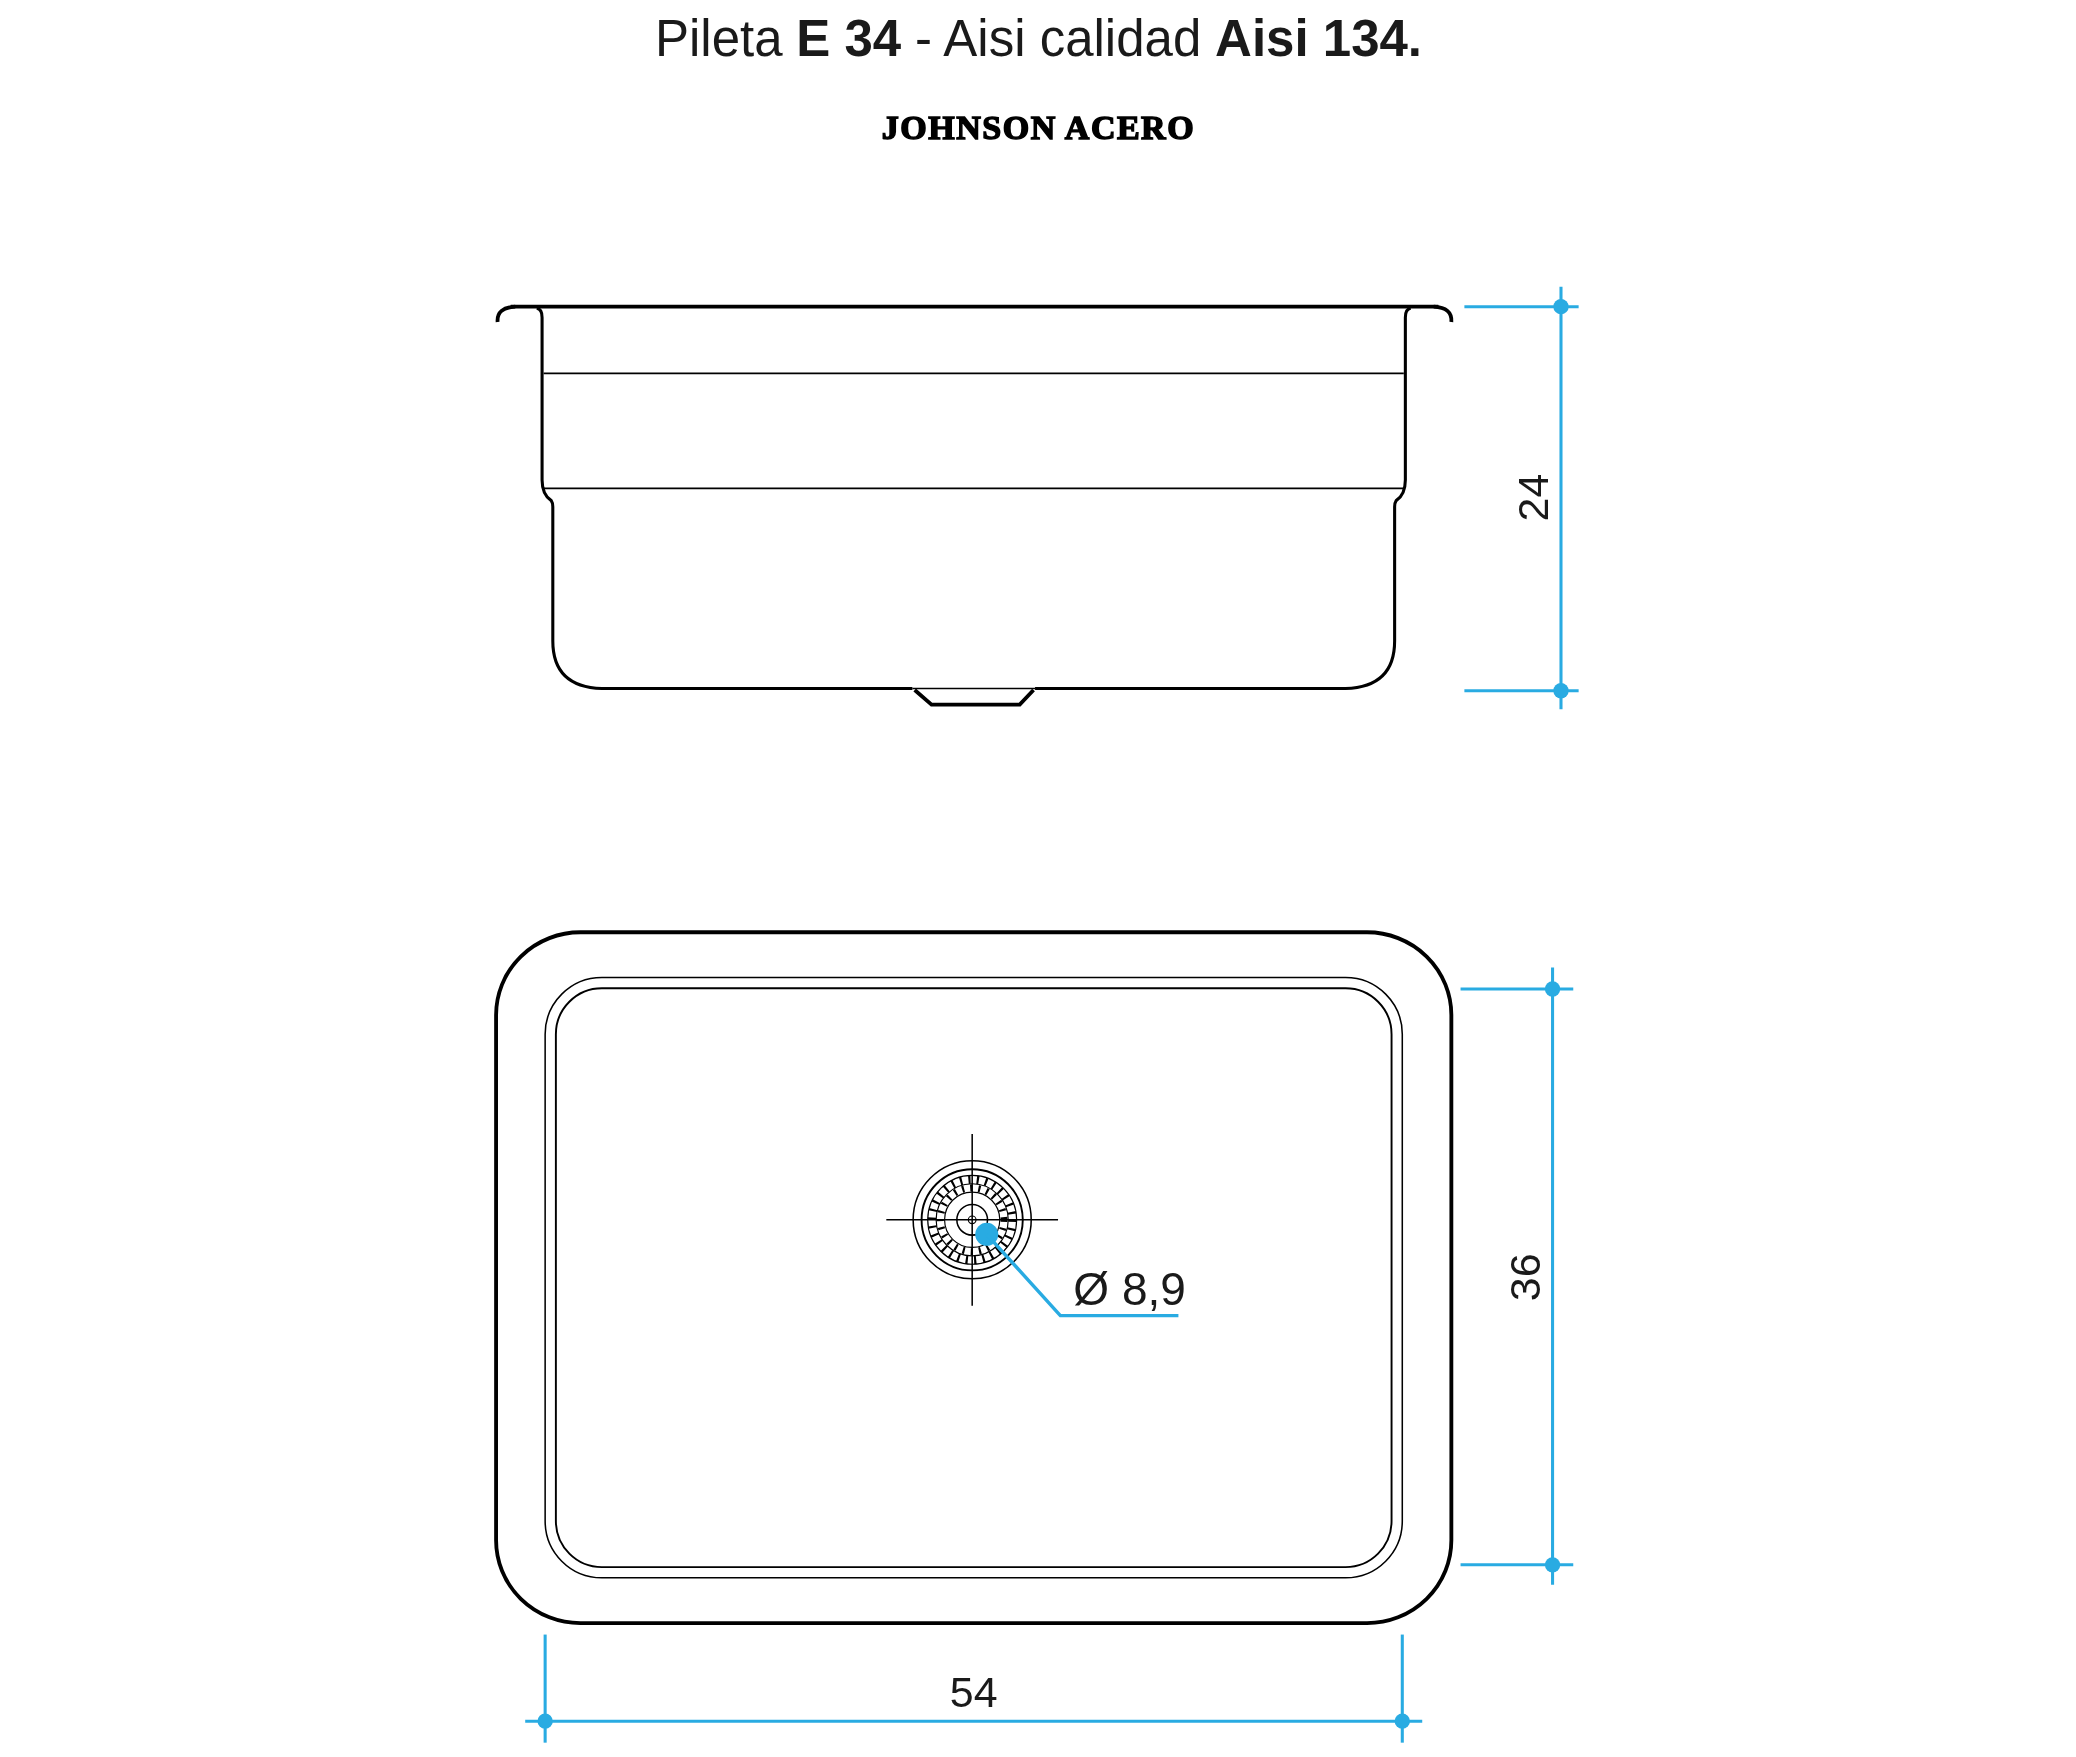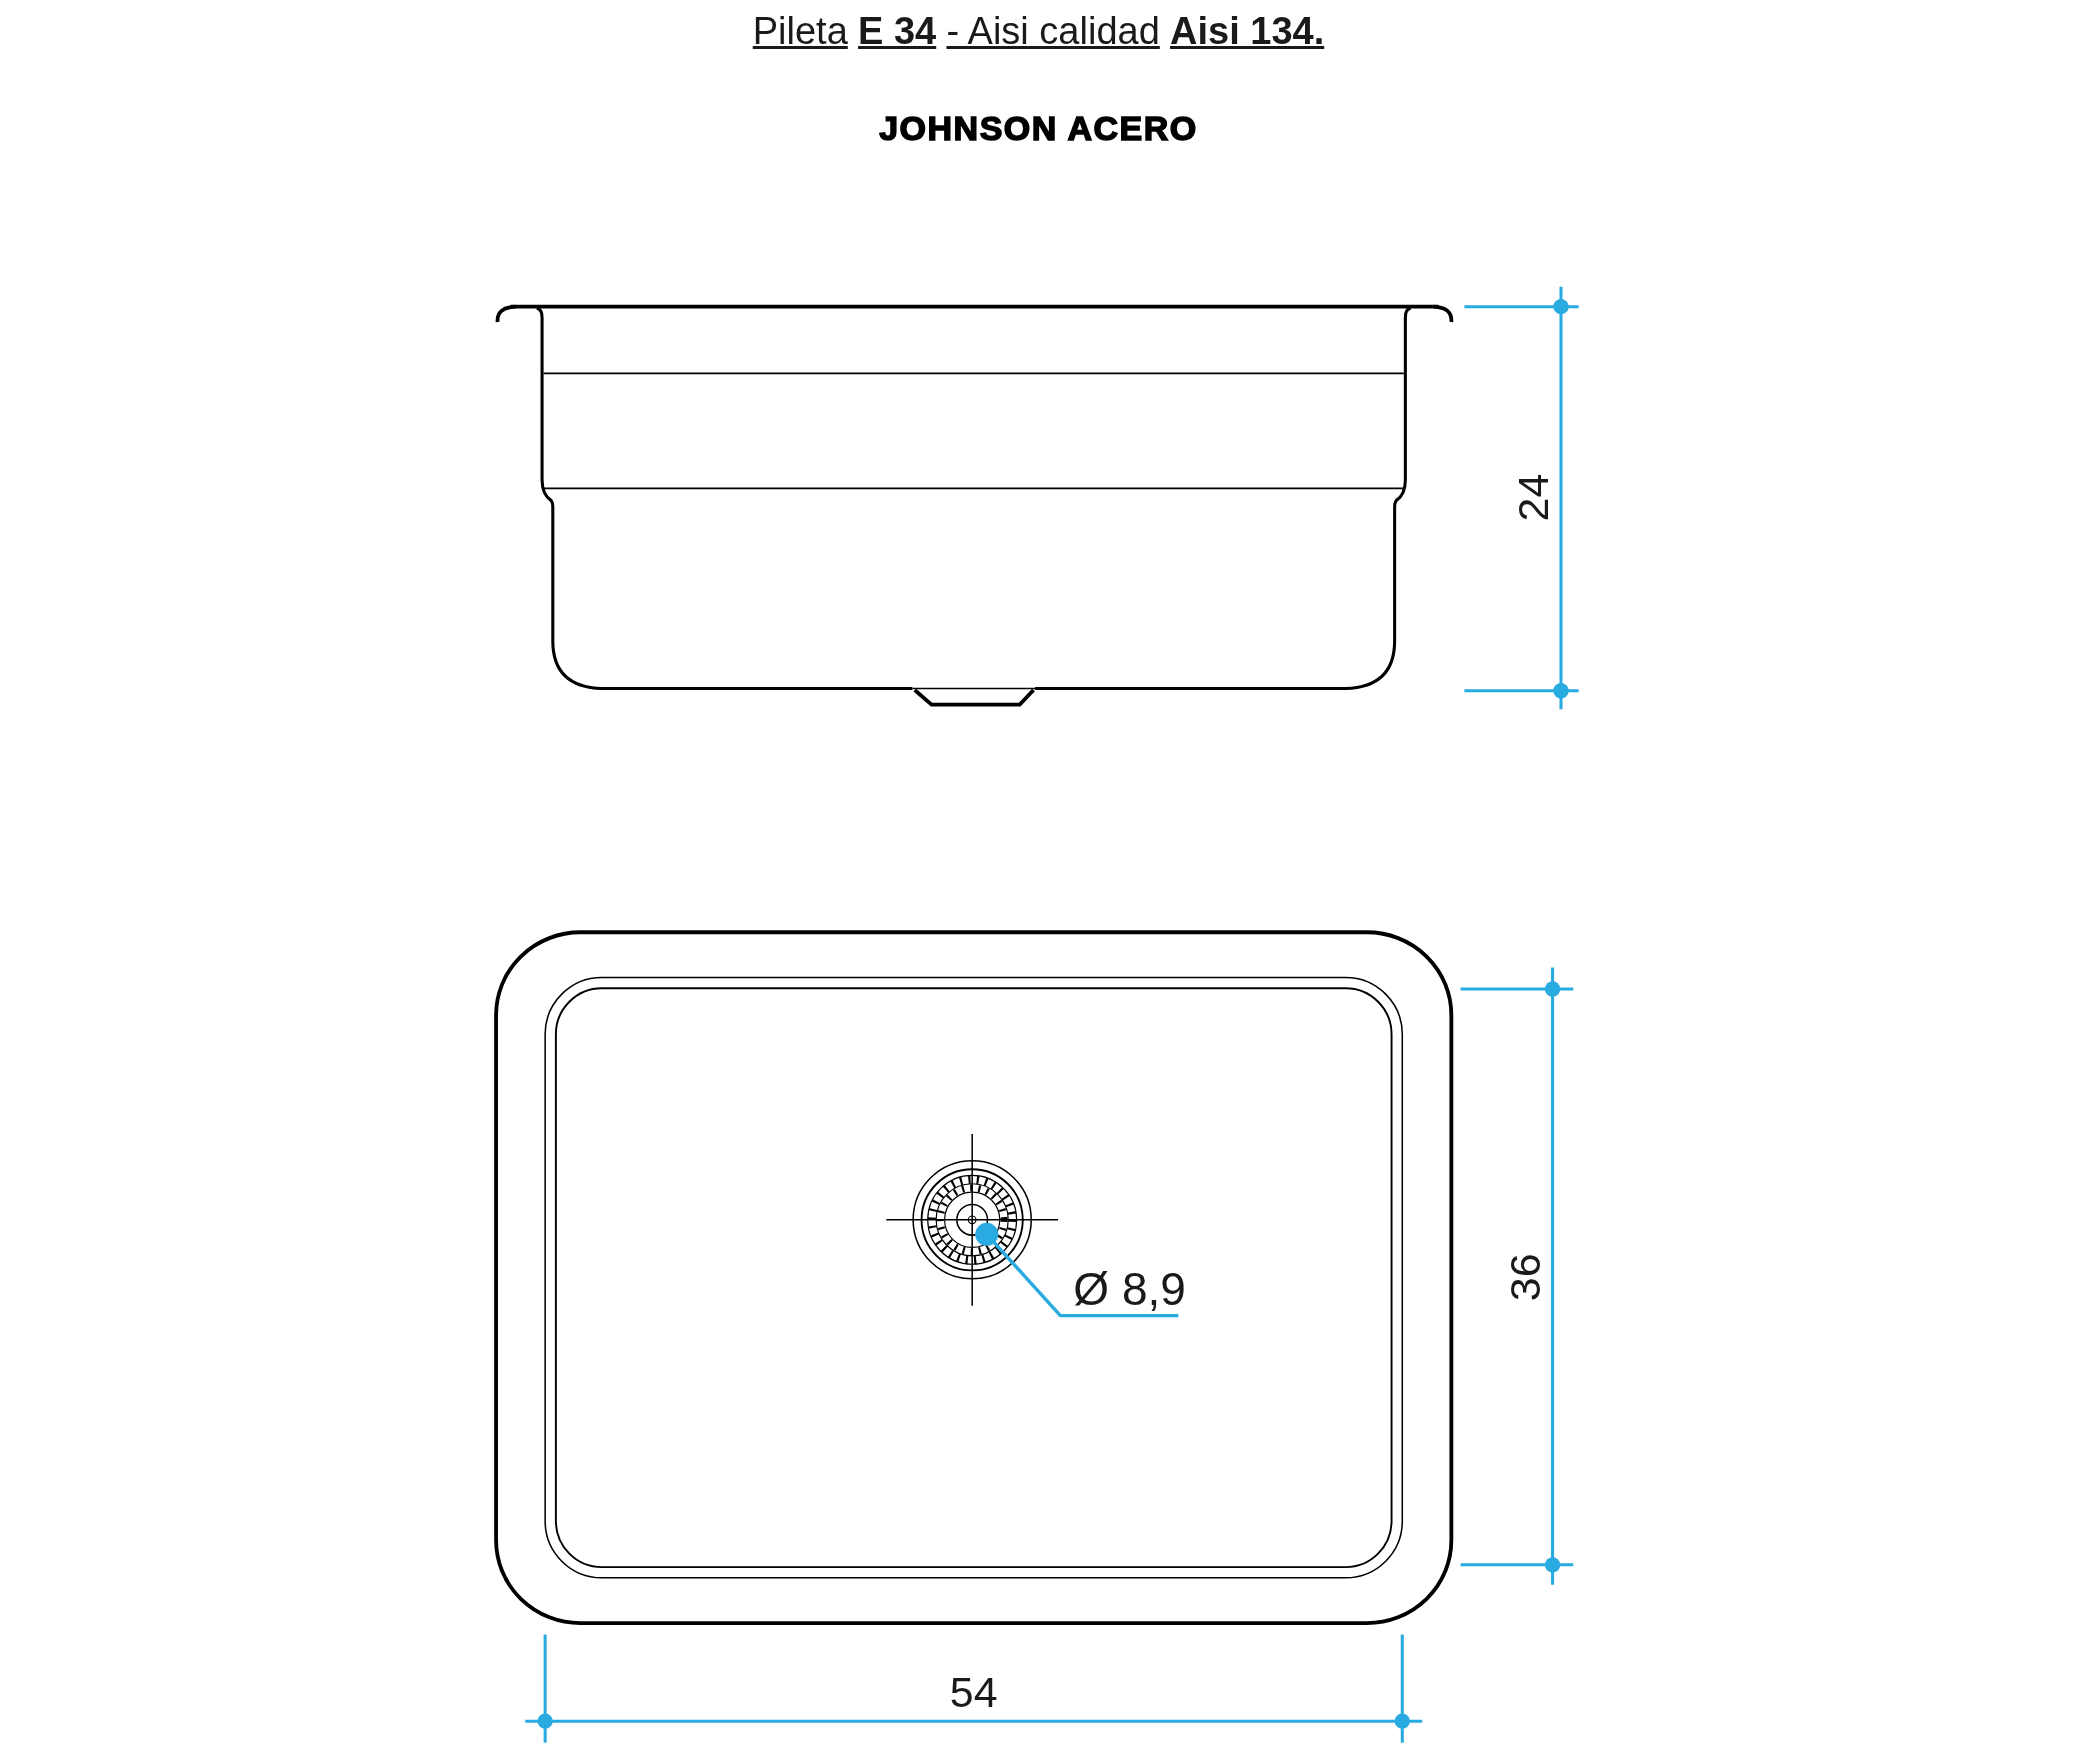--- a/index.html
+++ b/index.html
@@ -3,27 +3,27 @@
 <meta charset="utf-8">
 <style>
   html,body{margin:0;padding:0;background:#ffffff;}
   body{
     width:2077px;height:1758px;position:relative;overflow:hidden;
     font-family:"Liberation Sans", sans-serif;color:#000;
   }
   .title-row{
     position:absolute;left:0;top:10.7px;width:100%;
     display:flex;justify-content:center;align-items:baseline;gap:0.27em;
-    font-size:38px;line-height:1.1;color:#1a1a1a;text-decoration:underline;
+    font-size:51px;line-height:1.1;color:#1a1a1a;
   }
   .title-row .seg-bold{font-weight:bold;}
   .brand-row{
     position:absolute;left:0;top:109px;width:100%;
     text-align:center;font-size:34px;font-weight:bold;
-    letter-spacing:1.5px;-webkit-text-stroke:1.5px #000;
+    letter-spacing:1.5px;font-family:Liberation Serif, serif;-webkit-text-stroke:1.5px #000;
   }
   svg{position:absolute;left:0;top:0;}
   .ink{stroke:#000;fill:none;}
   .cyan{stroke:#29ABE2;fill:none;}
   .cyan-fill{fill:#29ABE2;stroke:none;}
   text.dim{
     font-family:"Liberation Sans", sans-serif;
     font-size:56px;fill:#1a1a1a;text-anchor:middle;
   }
   text.dia{

